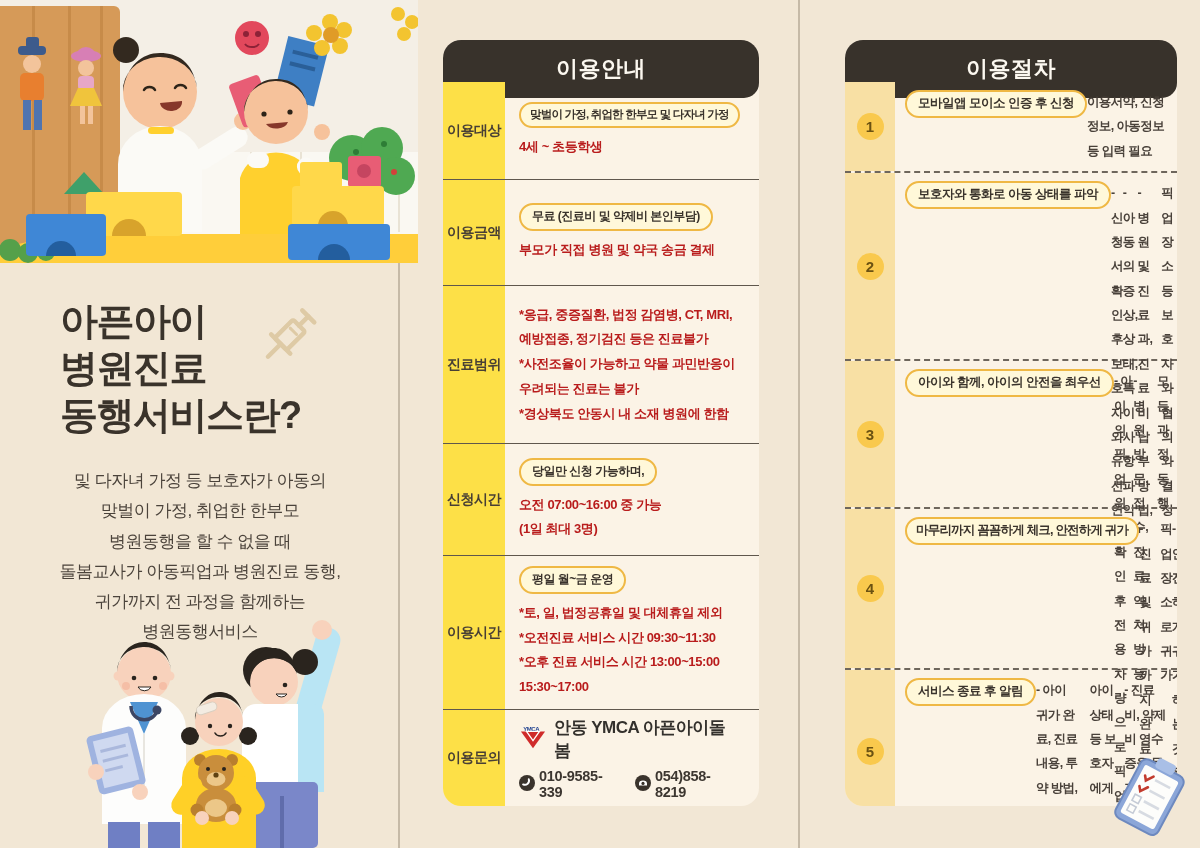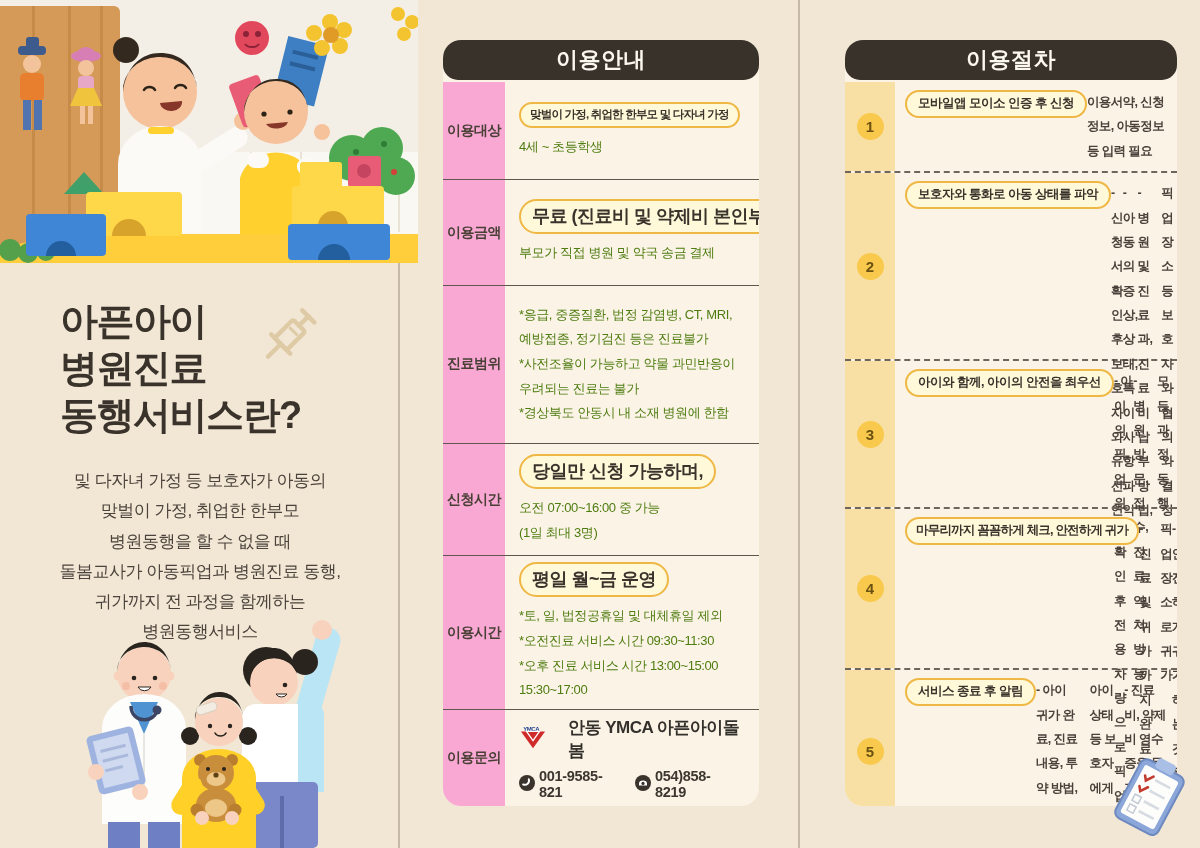--- a/index.html
+++ b/index.html
@@ -20,43 +20,43 @@
   #syringe{position:absolute;left:244px;top:296px;z-index:2;opacity:.9;}
   #description{position:absolute;left:0;top:466px;width:400px;text-align:center;
     font-size:17px;line-height:1.78;color:#4b433b;font-weight:500;letter-spacing:-0.5px;z-index:2;}
   #family{position:absolute;left:52px;top:620px;z-index:2;}
 
   
   .card{position:absolute;top:40px;height:766px;background:#fbf3e6;border-radius:18px;
     overflow:hidden;z-index:2;}
   #info-card{left:443px;width:316px;}
   #proc-card{left:845px;width:332px;}
-  .card-header{position:absolute;left:0;top:0;right:0;height:40px;background:#38322b;
+  .card-header{position:absolute;left:0;top:0;right:0;height:58px;background:#38322b;
     border-radius:15px;display:flex;align-items:center;justify-content:center;
     color:#fcf8f0;font-size:22px;font-weight:800;letter-spacing:0.5px;}
   .card-body{position:absolute;left:0;top:42px;right:0;bottom:0;display:flex;flex-direction:column;}
 
   
   .info-row{display:flex;box-sizing:border-box;border-bottom:1.6px solid #5f574d;}
   .info-row.last{border-bottom:none;}
-  .row-label{width:62px;flex-shrink:0;background:#f9a8d4;display:flex;align-items:center;
+  .row-label{width:62px;flex-shrink:0;background:#fde047;display:flex;align-items:center;
     justify-content:center;font-size:14px;font-weight:800;color:#483f35;letter-spacing:-0.5px;}
   .row-content{flex:1;display:flex;flex-direction:column;justify-content:center;
     padding:6px 18px 6px 14px;}
   .pill{display:inline-flex;align-self:flex-start;border:2px solid #efb844;background:#fff8d9;
-    border-radius:999px;padding:3px 11px 4px;font-size:18px;color:#3a332c;
+    border-radius:999px;padding:3px 11px 4px;font-size:12px;color:#3a332c;
     margin-bottom:7px;white-space:nowrap;letter-spacing:-0.5px;align-items:baseline;}
   .pill .pb{font-weight:800;}
   .pill .pr{font-weight:600;white-space:pre;}
   .pill.xs{font-size:11.5px;letter-spacing:-0.8px;padding:3px 9px 4px;}
-  .tline{font-size:13px;line-height:1.9;font-weight:400;color:#4d7c0f;letter-spacing:-0.4px;}
+  .tline{font-size:13px;line-height:1.9;font-weight:700;color:#b91c1c;letter-spacing:-0.4px;}
   .tline.right{text-align:left;padding-right:14px;}
 
   
-  .org-line{display:flex;align-items:center;gap:21px;font-size:17px;font-weight:800;
+  .org-line{display:flex;align-items:center;gap:7px;font-size:17px;font-weight:800;
     color:#33302c;letter-spacing:-0.5px;margin-bottom:6px;}
   .phone-line{display:flex;align-items:center;gap:10px;font-size:14.5px;font-weight:600;color:#3c3630;}
   .ph{display:flex;align-items:center;gap:4px;letter-spacing:-0.3px;}
 
   
   .step{display:flex;box-sizing:border-box;border-bottom:2px dashed #6e665c;}
   .step.last{border-bottom:none;}
   .step-num-col{width:50px;flex-shrink:0;display:flex;align-items:center;justify-content:center;
     background:#f8e0a4;}
   .step-circle{width:27px;height:27px;border-radius:50%;background:#f9c94d;display:flex;
@@ -385,21 +385,21 @@
         <div class="phone-line">
           <span class="ph">
             <span>
               <svg width="16" height="16" viewBox="0 0 20 20">
                   <circle cx="10" cy="10" r="10" fill="#3a332c"></circle>
               <g transform="rotate(-42 10 10)">
                     <path d="M5.2,8 a5.2,5.2 0 0 0 9.6,0" stroke="#fff" stroke-width="2.4" fill="none" stroke-linecap="round"></path>
                   </g>
                 </svg>
             </span>
-            <span>001-9585-821</span>
+            <span>010-9585-339</span>
           </span>
           <span class="ph">
             <span>
               <svg width="16" height="16" viewBox="0 0 20 20">
                   <circle cx="10" cy="10" r="10" fill="#3a332c"></circle>
               <path d="M5,11 a5,4 0 0 1 10,0 l0,2 l-10,0 z" fill="#fff"></path>
                   <circle cx="10" cy="10.5" r="2" fill="#3a332c"></circle>
                 </svg>
             </span>
             <span>054)858-8219</span>

